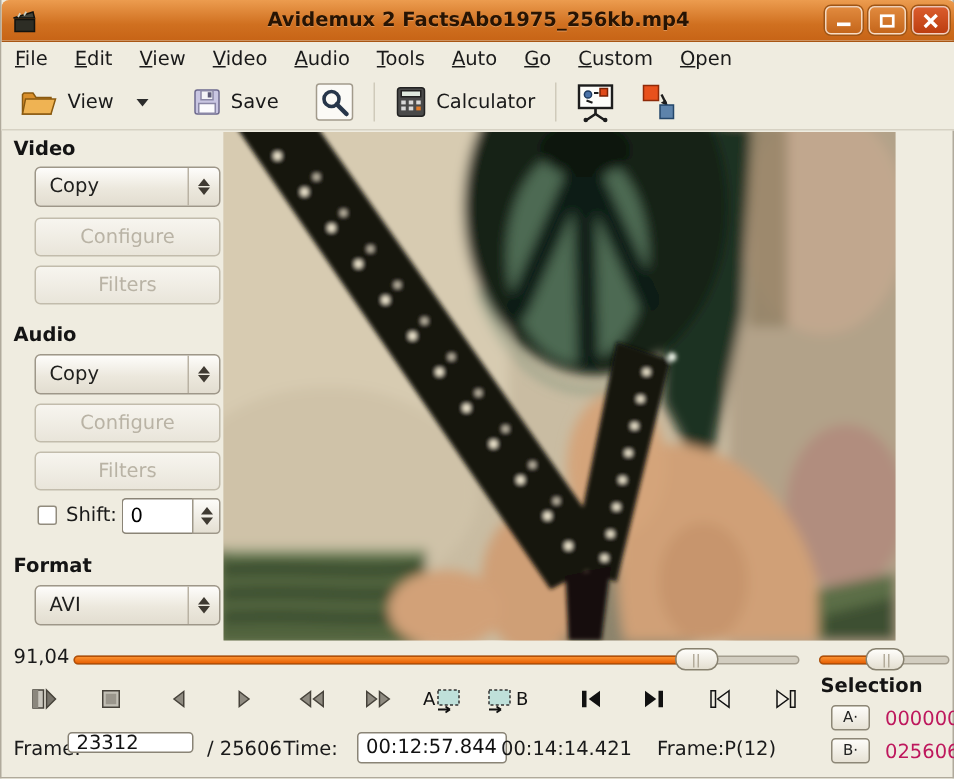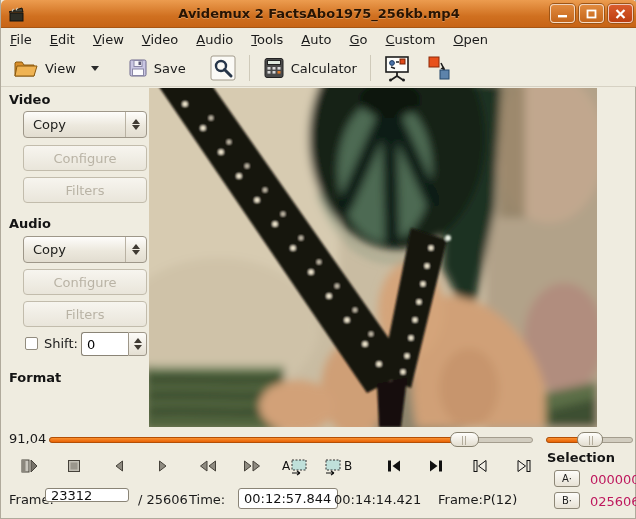--- a/index.html
+++ b/index.html
@@ -193,20 +193,27 @@
   <div class="abs lbl" style="left:43px;top:336px">Shift:</div>
   <div class="abs spin" style="left:80px;top:332px">
     <input value="0" style="">
     <span class="spinbtns">
         <span class="arr-up"></span>
         <span class="arr-dn"></span>
       </span>
   </div>
 
   <div class="abs heading" style="left:8px;top:370px">Format</div>
+  <div class="abs combo" style="left:22px;top:390px">
+    <span class="val">AVI</span>
+    <span class="arrows">
+        <span class="arr-up"></span>
+        <span class="arr-dn"></span>
+      </span>
+  </div>
 
   <svg class="abs" style="left:148px;top:88px" width="448" height="339" viewBox="0 0 448 339">
     <defs>
       <filter id="b4" x="-20%" y="-20%" width="140%" height="140%">
           <feGaussianBlur stdDeviation="4"></feGaussianBlur>
         </filter>
       <filter id="b1" x="-20%" y="-20%" width="140%" height="140%">
           <feGaussianBlur stdDeviation="1.3"></feGaussianBlur>
         </filter>
     </defs>

